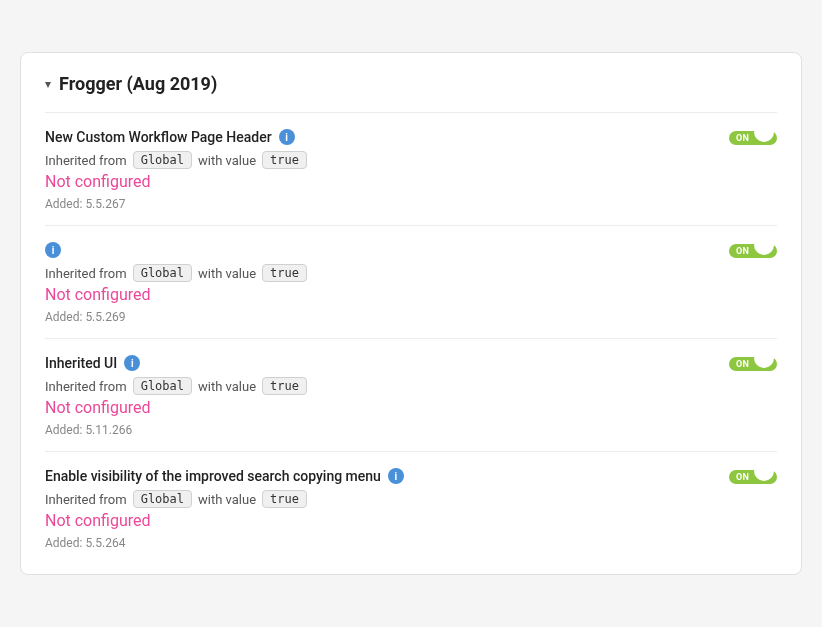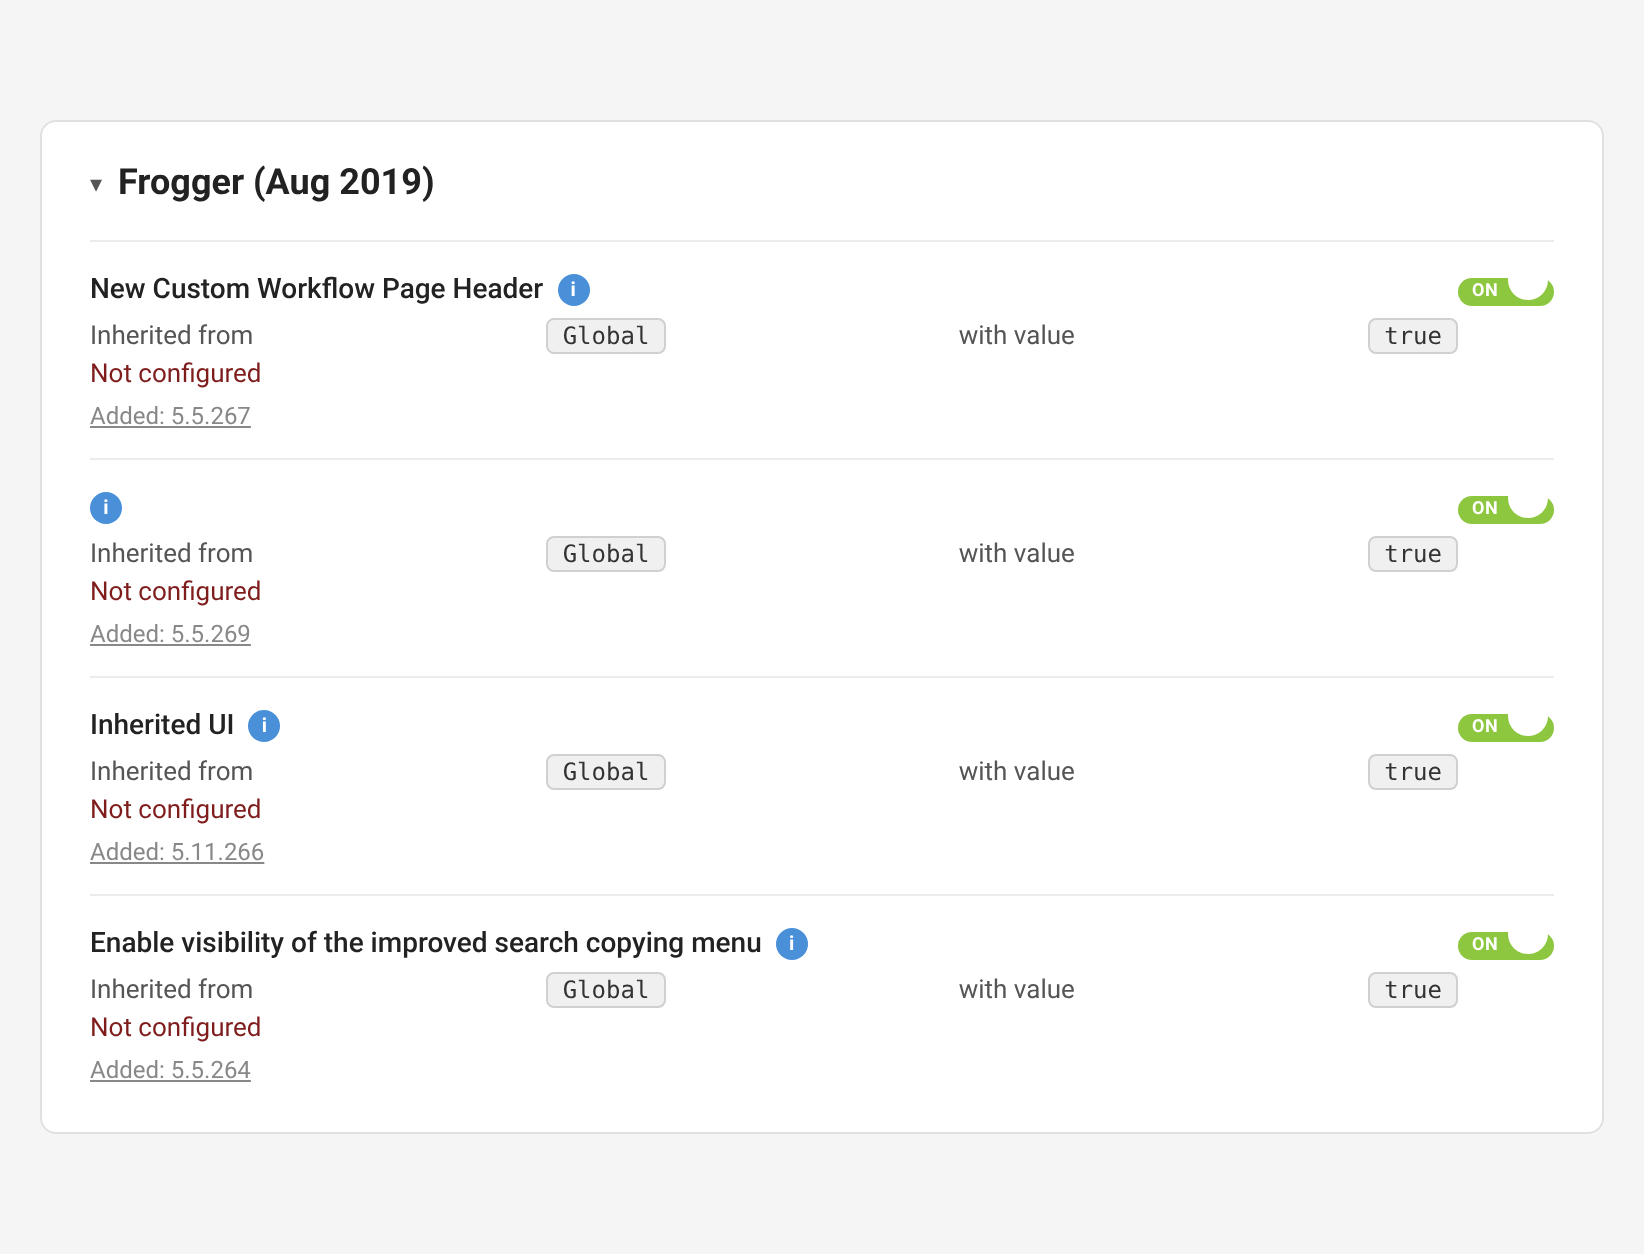--- a/index.html
+++ b/index.html
@@ -72,43 +72,41 @@
       cursor: pointer;
       flex-shrink: 0;
     }
     .inherited-row {
       display: flex;
       align-items: center;
       gap: 6px;
       font-size: 13px;
       color: #555;
       margin-bottom: 3px;
-      justify-content: space-between;
     }
     .badge {
       display: inline-block;
       background: #f0f0f0;
       border: 1px solid #d0d0d0;
       border-radius: 4px;
       padding: 1px 7px;
       font-size: 12px;
       font-family: monospace;
       color: #333;
     }
     .not-configured {
-      font-size: 13px;
-      color: #7f1d1d;
+      font-size: 16px;
+      color: #ec4899;
       margin-bottom: 6px;
     }
     .added-label {
       font-size: 12px;
       color: #888;
       margin-top: 6px;
       margin-bottom: 4px;
-      text-decoration: underline;
     }
     
     .toggle {
       position: relative;
       display: inline-block;
       width: 48px;
       height: 14px;
       flex-shrink: 0;
       margin-top: 2px;
     }

